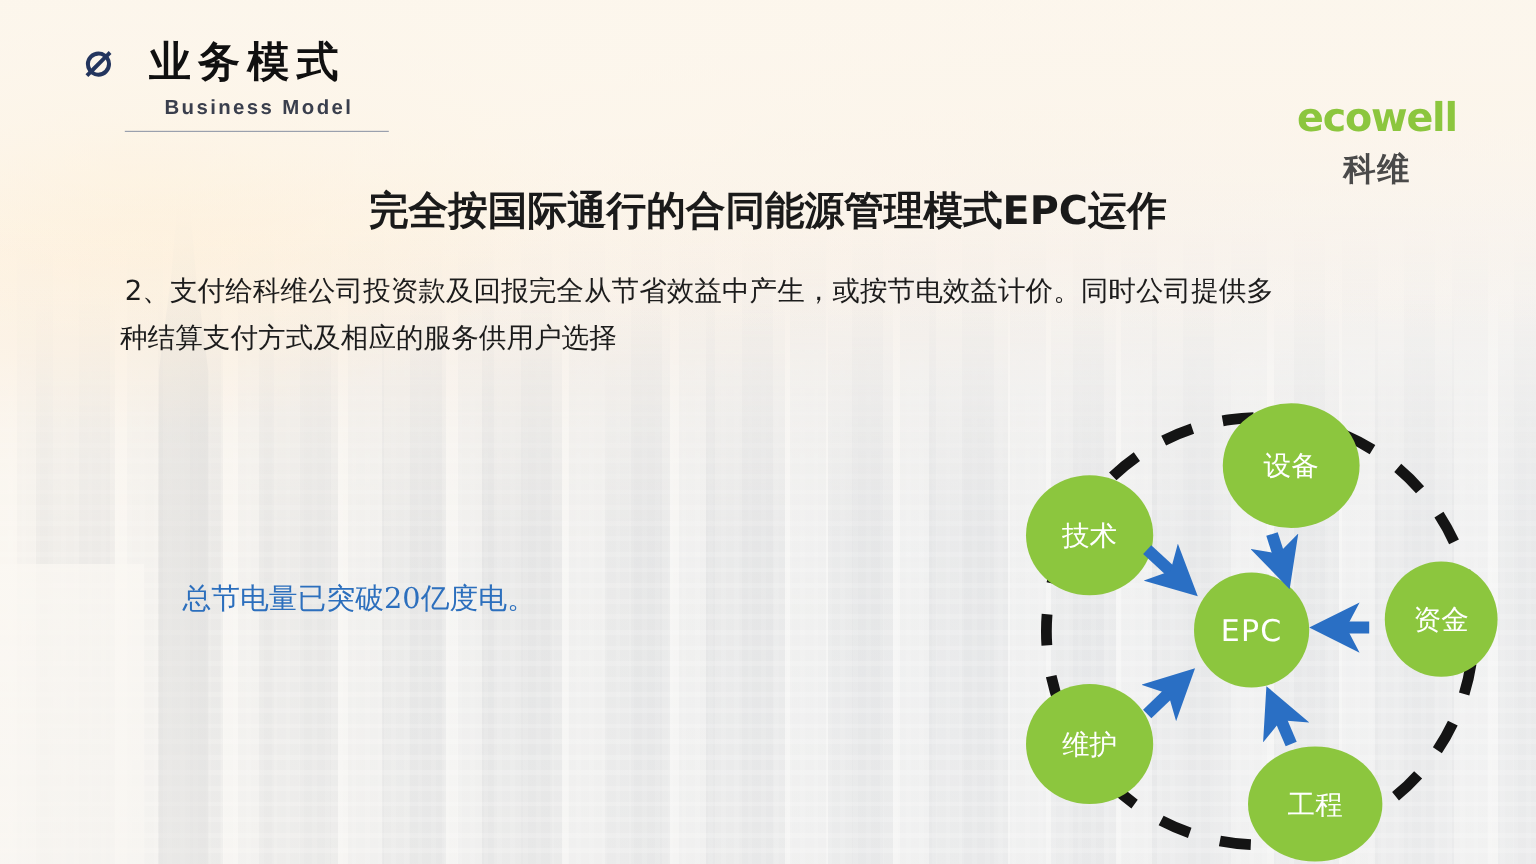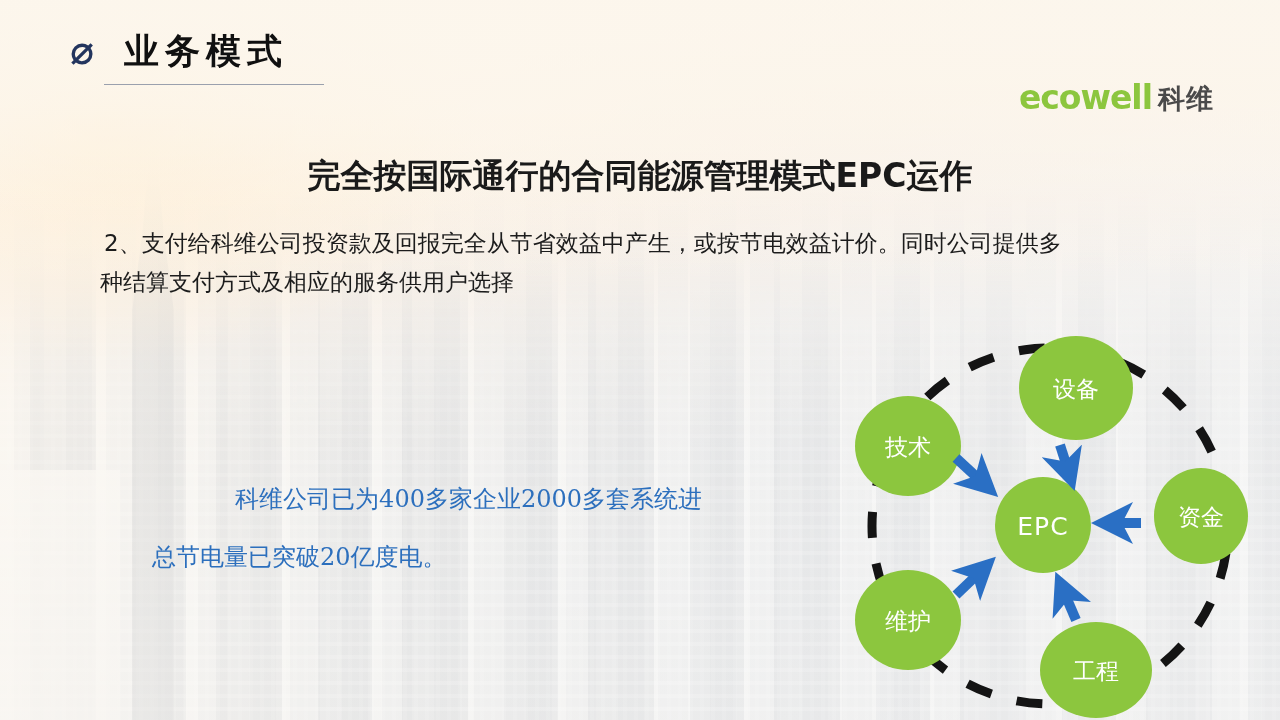--- a/index.html
+++ b/index.html
@@ -106,21 +106,21 @@
     margin-left: 67px; margin-top: 5px;
     font-size: 17px; font-weight: 700; color: #3a3f4d; letter-spacing: 2px;
     font-family: "Liberation Sans", sans-serif;
   }
   .header-rule {
     margin-left: 34px; margin-top: 9px;
     width: 220px; height: 1px; background: #9aa0ad;
   }
 
   
-  .logo { position: absolute; right: 66px; top: 78px; display: flex; align-items: flex-end; gap: 6px; }
+  .logo { position: absolute; right: 66px; top: 78px; display: flex; align-items: center; gap: 6px; flex-direction: column; }
   .logo-eco {
     font-size: 33px; font-weight: 700; color: #8cc63e; letter-spacing: -1px;
     font-family: "DejaVu Sans", sans-serif;
   }
   .logo-cn {
     font-size: 27px; font-weight: 700; color: #4a4a4a; letter-spacing: 1px;
     font-family: Liberation Serif, serif;
   }
 
   
@@ -179,37 +179,37 @@
   <div class="bg-tower2"></div>
   <div class="bg-layer bg-sun"></div>
   <div class="bg-layer bg-haze"></div>
   <div class="bg-layer bg-topwash"></div>
 
   <div class="header">
     <div class="header-row">
       <span class="dia-icon">⌀</span>
       <span class="header-title">业务模式</span>
     </div>
+    <div class="header-sub">Business  Model</div>
     <div class="header-rule"></div>
   </div>
 
   <div class="logo">
     <span class="logo-eco">ecowell</span>
     <span class="logo-cn">科维</span>
   </div>
 
   <div class="main-title">完全按国际通行的合同能源管理模式EPC运作</div>
 
   <div class="body-block">
     <div class="bullet wrap2">2、支付给科维公司投资款及回报完全从节省效益中产生，或按节电效益计价。同时公司提供多</div>
     <div class="bullet bullet-cont">种结算支付方式及相应的服务供用户选择</div>
   </div>
 
   <div class="blue-block">
-    <div class="blue-line l1">科维公司已为400多家企业2000多套系统进</div>
     <div class="blue-line l3">总节电量已突破20亿度电。</div>
   </div>
 
   <div class="diagram">
     <svg width="450" height="390" viewBox="0 0 450 390" xmlns="http://www.w3.org/2000/svg">
       <defs>
         <marker id="arrowhead" markerWidth="4.2" markerHeight="4.2" refX="2.0" refY="2.1" orient="auto">
           <path d="M0,0 L4.2,2.1 L0,4.2 L1.1,2.1 Z" fill="#2a6fc4"></path>
         </marker>
       </defs>

